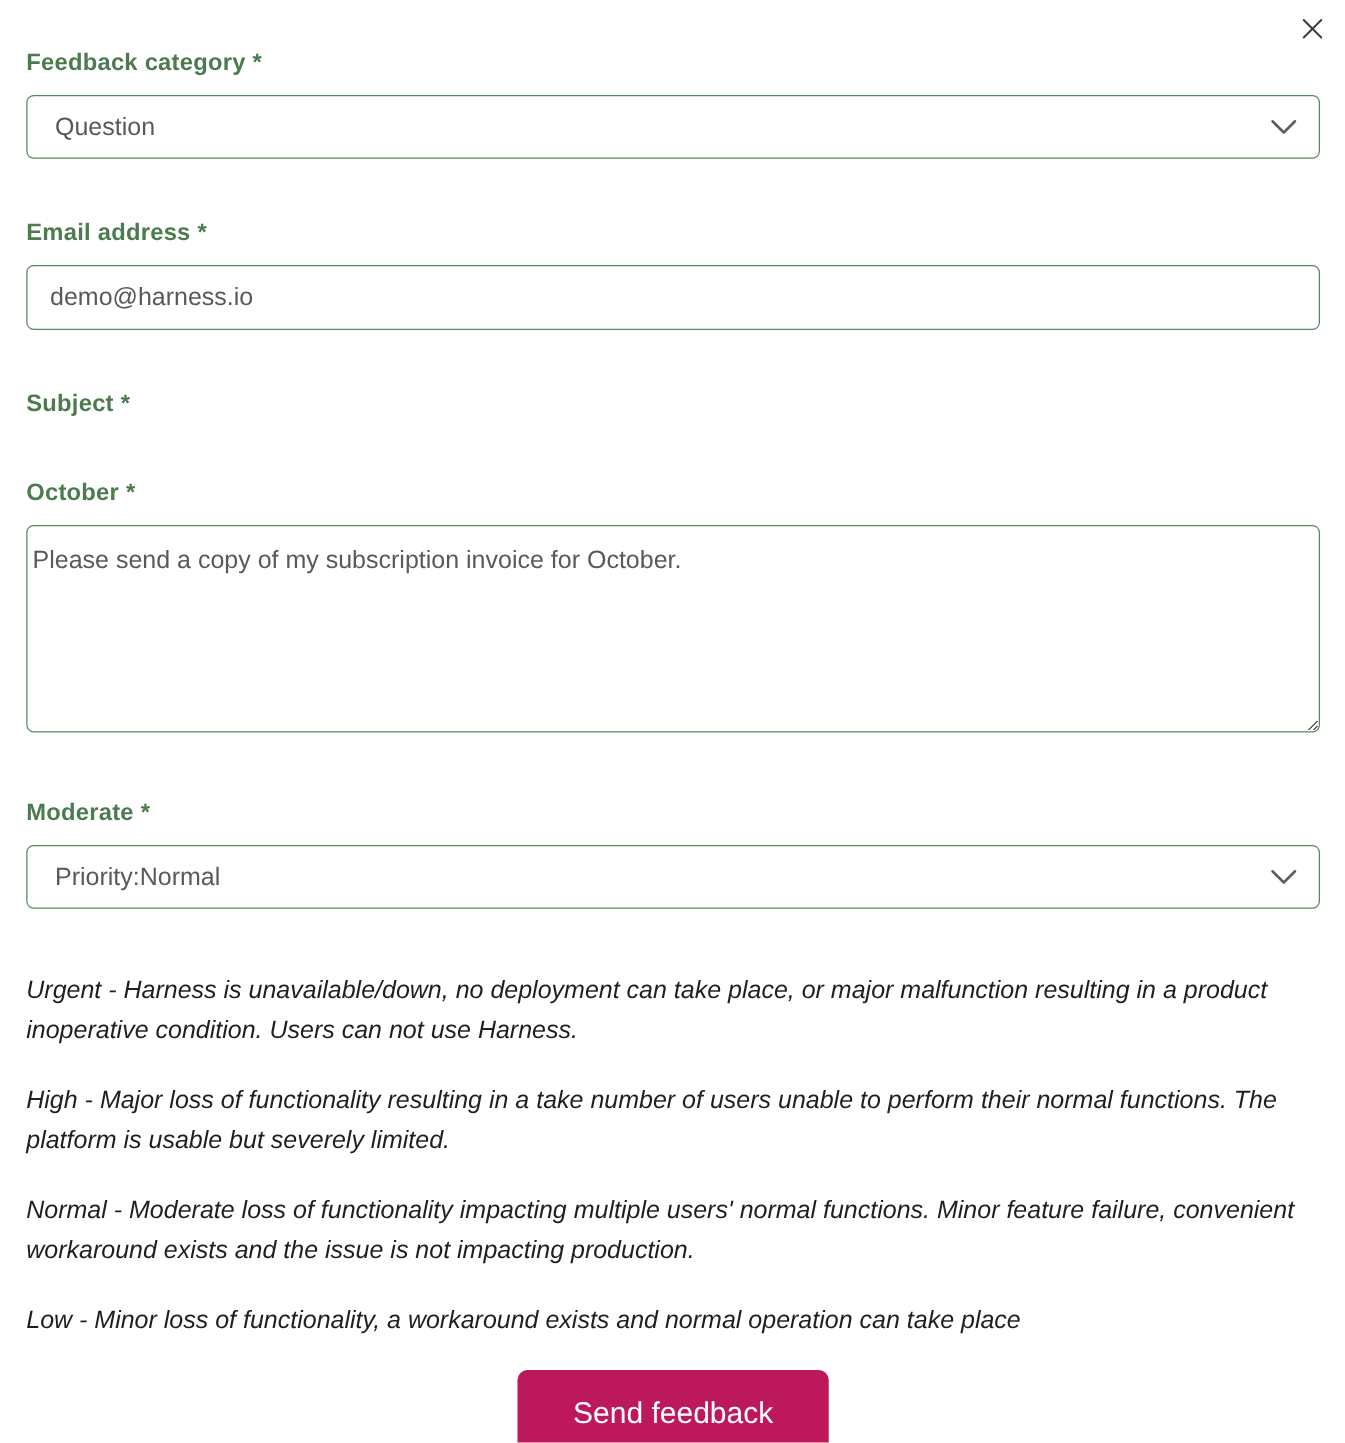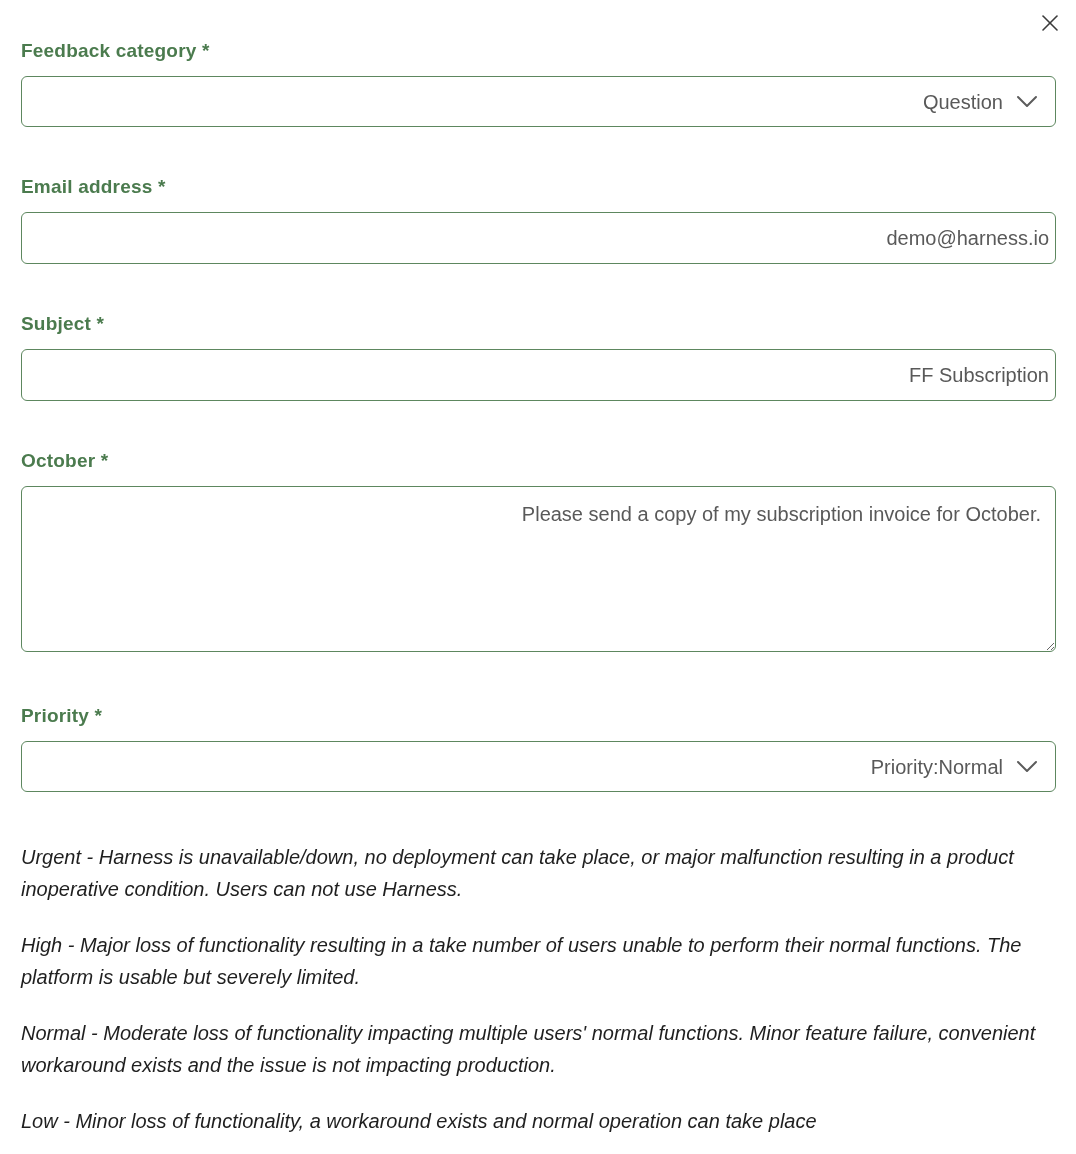--- a/index.html
+++ b/index.html
@@ -37,44 +37,43 @@
   }
   .control {
     width: 100%;
     font-family: "Liberation Sans", sans-serif;
     font-size: 20px;
     color: #595959;
     background: #ffffff;
     border: 1px solid #5d875f;
     border-radius: 6px;
     outline: none;
-    text-align: right;
   }
   .select-wrap { position: relative; }
   select.control {
     height: 51px;
     padding: 0 52px 0 22px;
     appearance: none;
     -webkit-appearance: none;
     -moz-appearance: none;
   }
   .chevron {
     position: absolute;
     right: 18px;
     top: 50%;
     transform: translateY(-50%);
     pointer-events: none;
   }
   input.control {
     height: 52px;
-    padding: 0 6px;
+    padding: 0 18px;
   }
   textarea.control {
     height: 166px;
-    padding: 12px 14px;
+    padding: 12px 4px;
     line-height: 30px;
     resize: both;
   }
   .descriptions { margin-top: 0; font-style: italic; }
   .priority-desc {
     font-size: 20px;
     line-height: 32px;
     color: #1f1f1f;
     margin: 0 0 24px 0;
   }
@@ -117,30 +116,29 @@
   </div>
 </div>
 
 <div class="field-group">
   <label class="field-label">Email address *</label>
   <input class="control" type="text" value="demo@harness.io" style="">
 </div>
 
 <div class="field-group">
   <label class="field-label">Subject *</label>
-  <input class="control" type="text" value="FF Subscription" style="">
 </div>
 
 <div class="field-group">
   <label class="field-label">October *</label>
   <textarea class="control" style="">Please send a copy of my subscription invoice for October.</textarea>
 </div>
 
 <div class="field-group">
-  <label class="field-label">Priority *</label>
+  <label class="field-label">Moderate *</label>
   <div class="select-wrap">
     <select class="control">
       <option>Priority:Normal</option>
     </select>
     <svg class="chevron" width="22" height="14" viewBox="0 0 22 14">
       <polyline points="2,2 11,11 20,2" fill="none" stroke="#5c5c5c" stroke-width="2" stroke-linecap="round" stroke-linejoin="round"></polyline>
     </svg>
   </div>
 </div>
 

